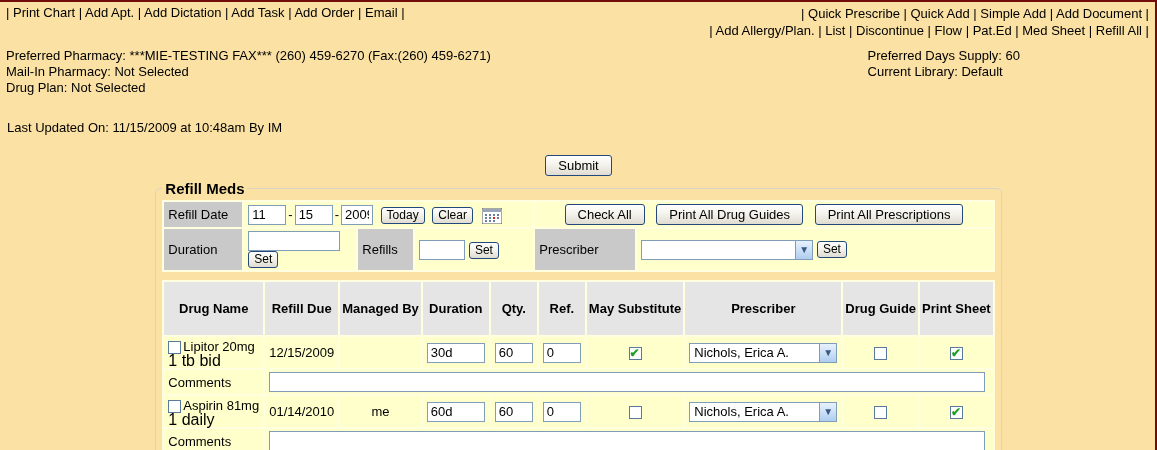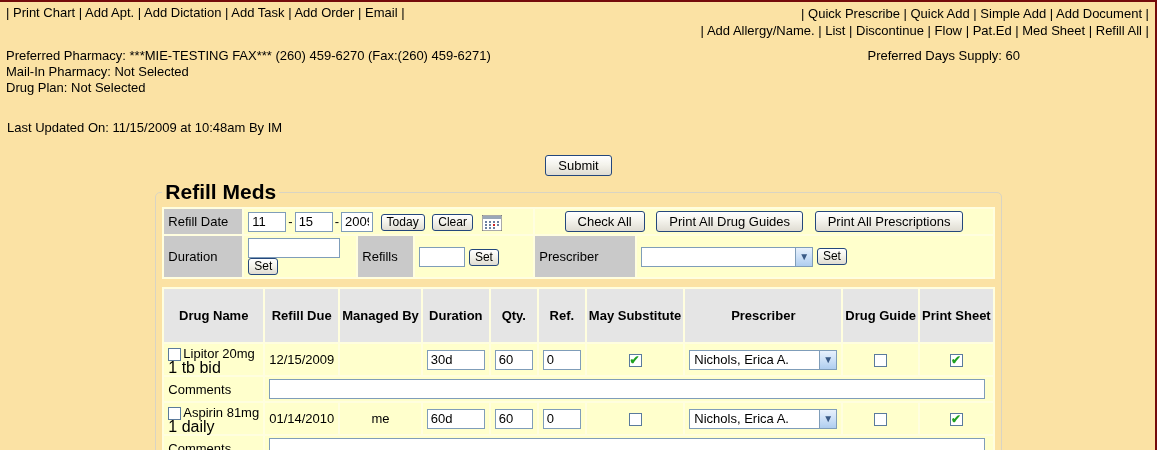--- a/index.html
+++ b/index.html
@@ -44,21 +44,21 @@
     cursor:pointer; line-height:15px;
   }
   .xpbtn.small { padding:1px 5px; font-size:12px; line-height:13px; }
 
   
   fieldset.refill {
     width:800px; margin:4px auto 0 auto;
     border:1px solid #D9D4C3; border-radius:5px;
     padding:3px 6px 6px 6px; background:transparent;
   }
-  fieldset.refill legend { font-weight:bold; font-size:21px; padding:0 3px; }
+  fieldset.refill legend { font-weight:bold; font-size:15px; padding:0 3px; }
 
   table.grid { width:100%; border-collapse:separate; border-spacing:2px; background:#FFFEDF; }
   table.grid td, table.grid th { background:#FFFFCC; padding:2px 4px; vertical-align:middle; }
   table.grid .lbl { background:#C9C9C9; }
   table.grid th { background:#e5e5e5; font-weight:bold; font-size:13px; padding:19px 2px; text-align:center; white-space:nowrap; }
 
   .ctrl-table { margin-bottom:8px; }
   .btncell { text-align:center; }
   .btncell .xpbtn { margin:0 4px; }
 
@@ -120,40 +120,43 @@
 
 <div class="topbar">
   <div class="nav-line">
     <span class="navitem"><a>Print Chart</a></span><span class="navitem"><a>Add Apt.</a></span><span class="navitem"><a>Add Dictation</a></span><span class="navitem"><a>Add Task</a></span><span class="navitem"><a>Add Order</a></span><span class="navitem"><a>Email</a></span>
   </div>
   <div class="right-links">
     <div class="nav-line">
       <span class="navitem"><a>Quick Prescribe</a></span><span class="navitem"><a>Quick Add</a></span><span class="navitem"><a>Simple Add</a></span><span class="navitem"><a>Add Document</a></span>
     </div>
     <div class="nav-line">
-      <span class="navitem"><a>Add Allergy/Name.</a></span><span class="navitem"><a>List</a></span><span class="navitem"><a>Discontinue</a></span><span class="navitem"><a>Flow</a></span><span class="navitem"><a>Pat.Ed</a></span><span class="navitem"><a>Med Sheet</a></span><span class="navitem"><a>Refill All</a></span>
+      <span class="navitem"><a>Add Allergy/Plan.</a></span><span class="navitem"><a>List</a></span><span class="navitem"><a>Discontinue</a></span><span class="navitem"><a>Flow</a></span><span class="navitem"><a>Pat.Ed</a></span><span class="navitem"><a>Med Sheet</a></span><span class="navitem"><a>Refill All</a></span>
     </div>
   </div>
 </div>
 
 <div class="info-row">
   <div class="info-left">
     <div>
       <span class="info-label"><a>Preferred Pharmacy</a></span><span>***MIE-TESTING FAX*** (260) 459-6270 (Fax:(260) 459-6271)</span>
     </div>
     <div>
       <span class="info-label"><a>Mail-In Pharmacy</a></span><span>Not Selected</span>
     </div>
     <div>
       <span class="info-label"><a>Drug Plan</a></span><span>Not Selected</span>
     </div>
   </div>
   <div class="info-right">
     <div>
       <span class="info-label"><a>Preferred Days Supply</a></span><span>60</span>
+    </div>
+    <div>
+      <span class="info-label"><a>Current Library</a></span><span>Default</span>
     </div>
   </div>
 </div>
 
 <div class="last-updated">
   <span>Last Updated On: 11/15/2009 at 10:48am By</span>
   <a>IM</a>
 </div>
 
 <div class="submit-row top">

